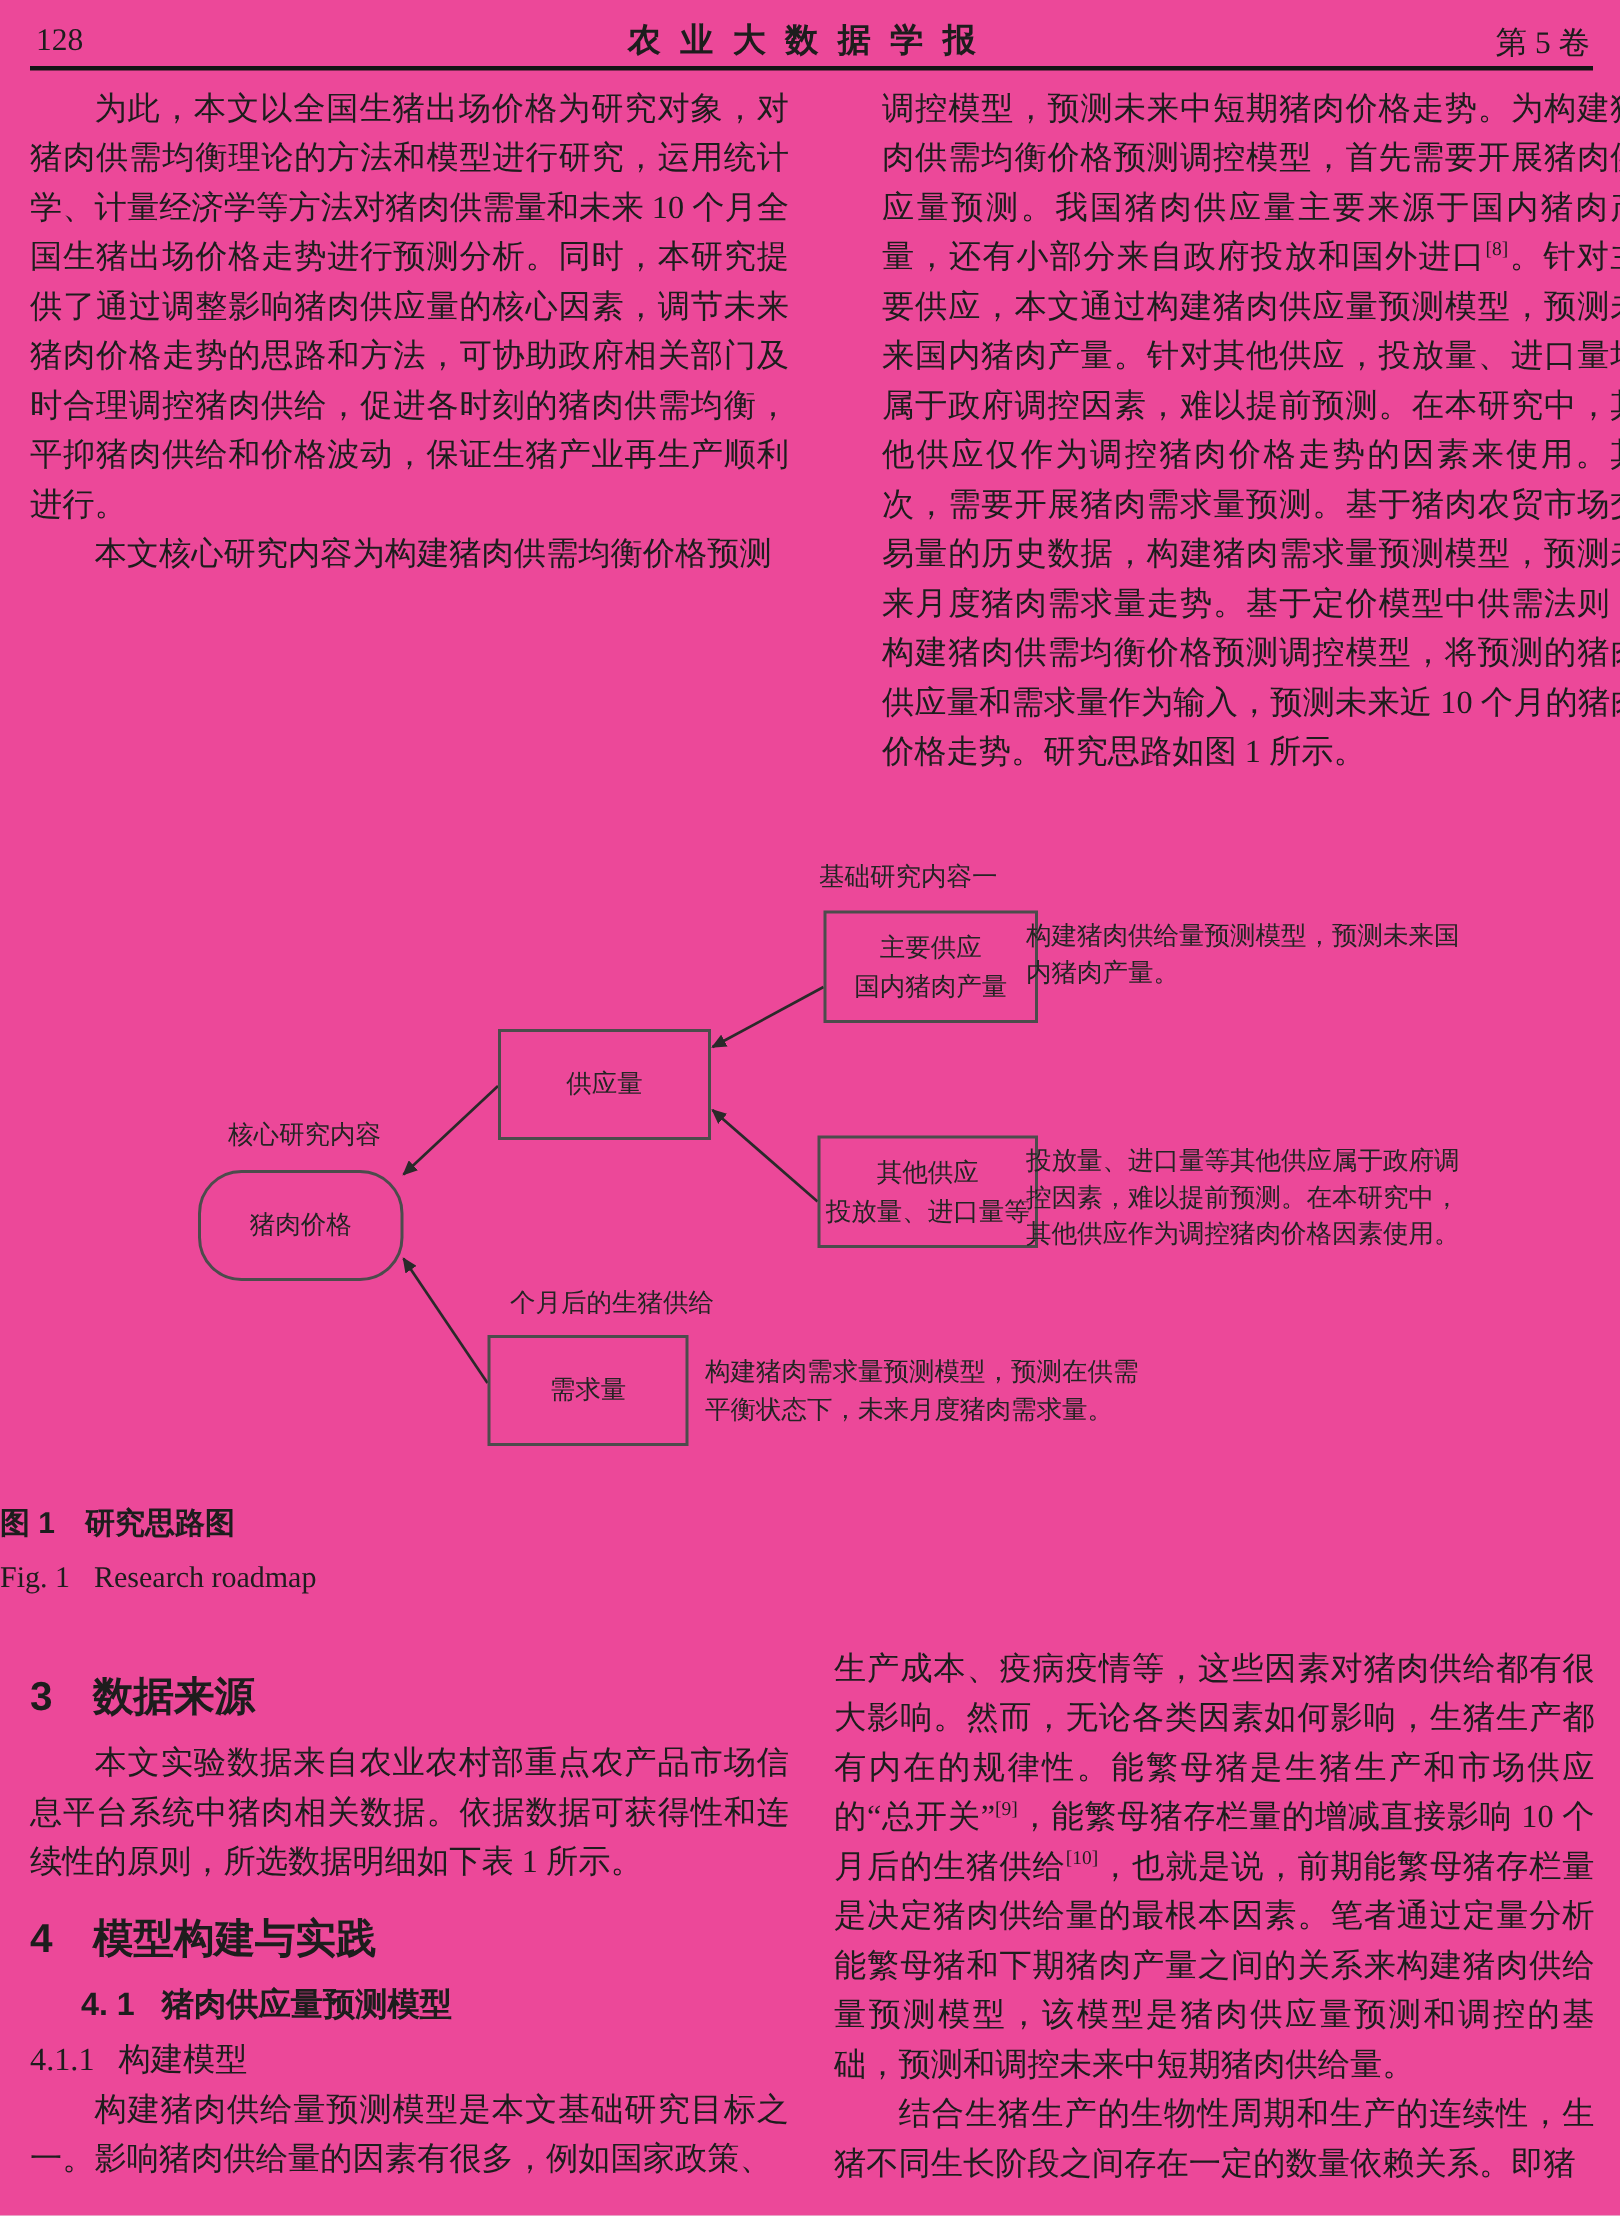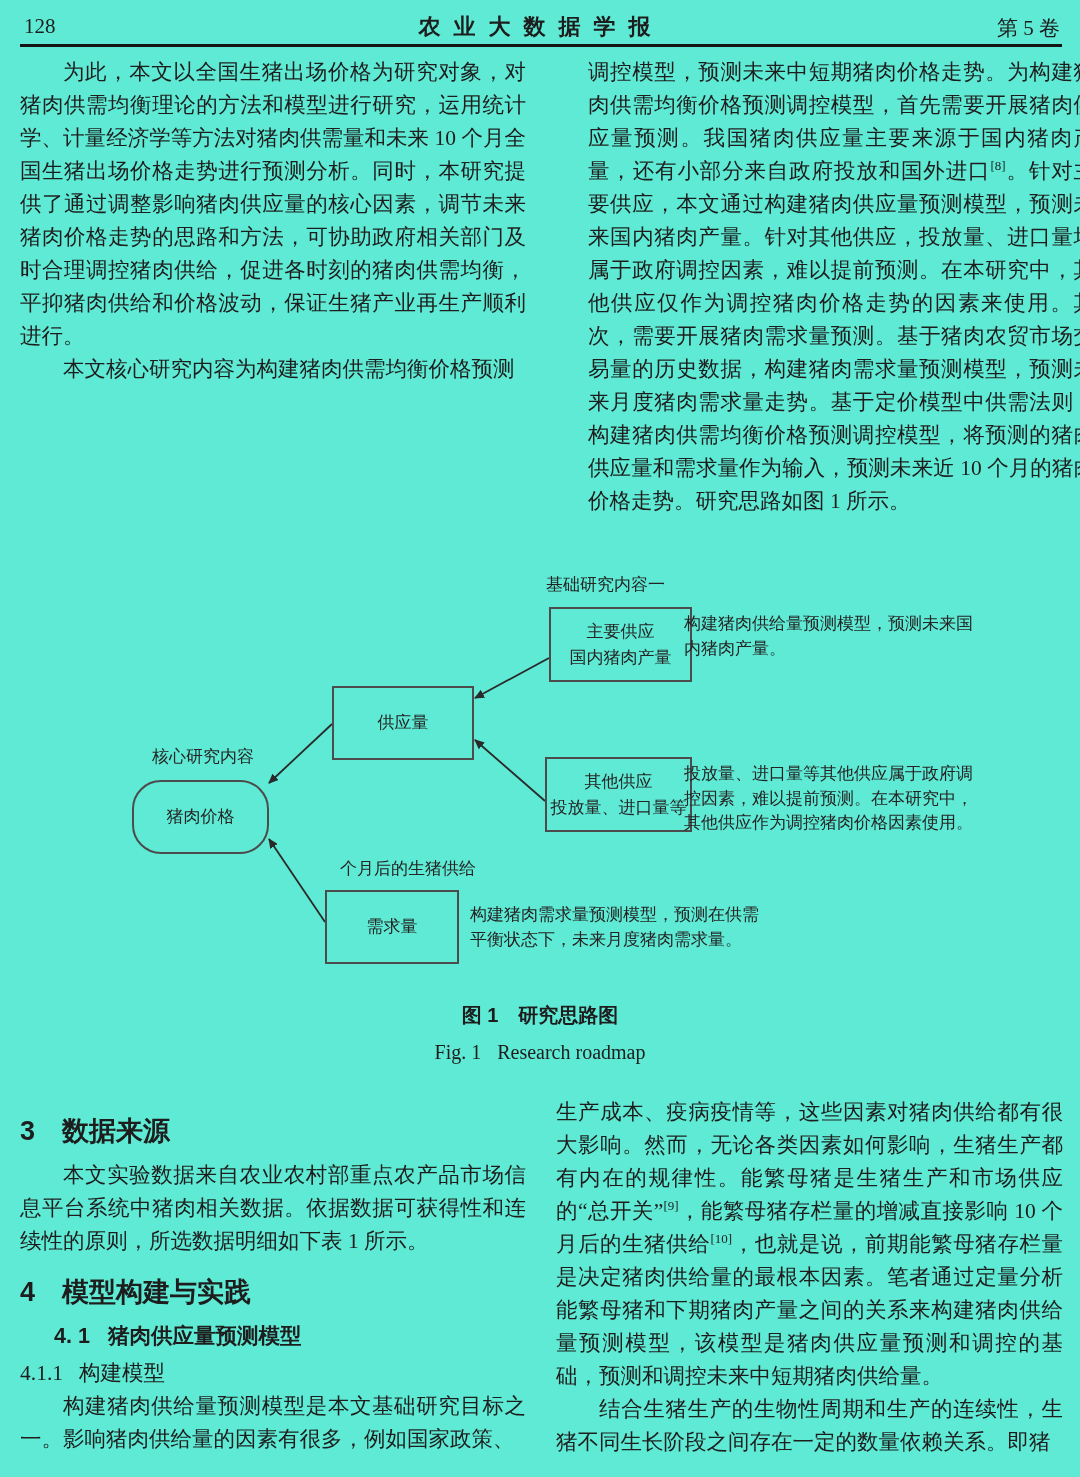--- a/index.html
+++ b/index.html
@@ -1,20 +1,20 @@
 <!DOCTYPE html>
 <html><head>
 <meta charset="utf-8">
 <style>
   html,body { margin:0; padding:0; background:#e8e8e8; }
   .page {
     position:relative;
     width:1080px; height:1477px;
     margin:0 auto;
-    background:#5eead4;
+    background:#ec4899;
     color:#1d1d1d;
     font-family:"Liberation Serif","DejaVu Serif",serif;
     overflow:hidden;
   }
 
   
   .page-header {
     position:absolute; left:20px; right:18px; top:8px;
     height:34px;
   }
@@ -71,21 +71,21 @@
     text-align:left;
   }
   .flabel { position:absolute; font-size:17px; color:#242424; white-space:nowrap; }
   .fann {
     position:absolute; width:300px;
     font-size:17px; line-height:24.5px; color:#242424;
     word-break:break-all;
   }
 
   
-  .caption { position:absolute; left:0; top:1002px; width:100%; text-align:center; }
+  .caption { position:absolute; left:0; top:1002px; width:100%; text-align:left; }
   .caption-zh {
     font-family:"Liberation Sans","DejaVu Sans",sans-serif;
     font-weight:bold; font-size:20px;
   }
   .caption-zh .cap-label { margin-right:20px; }
   .caption-en { margin-top:12px; font-size:20px; }
   .caption-en .cap-label { margin-right:16px; }
 </style>
 </head>
 <body>

